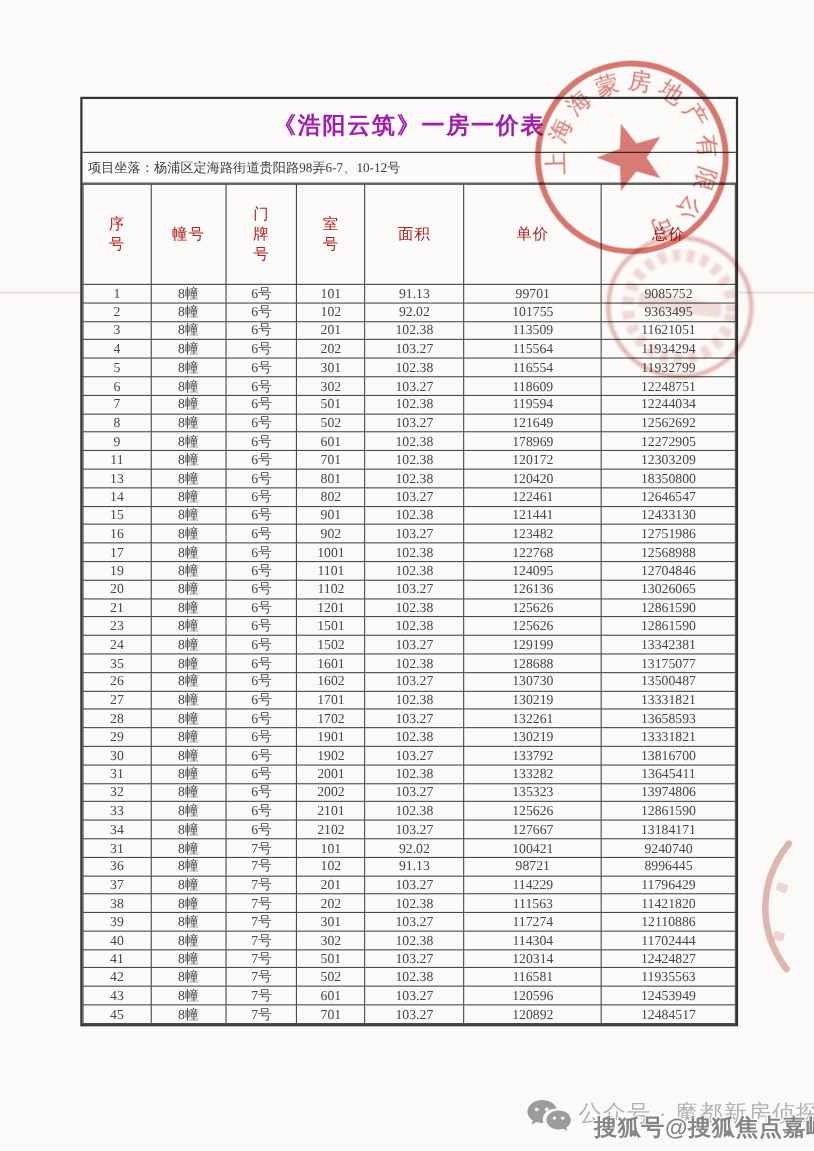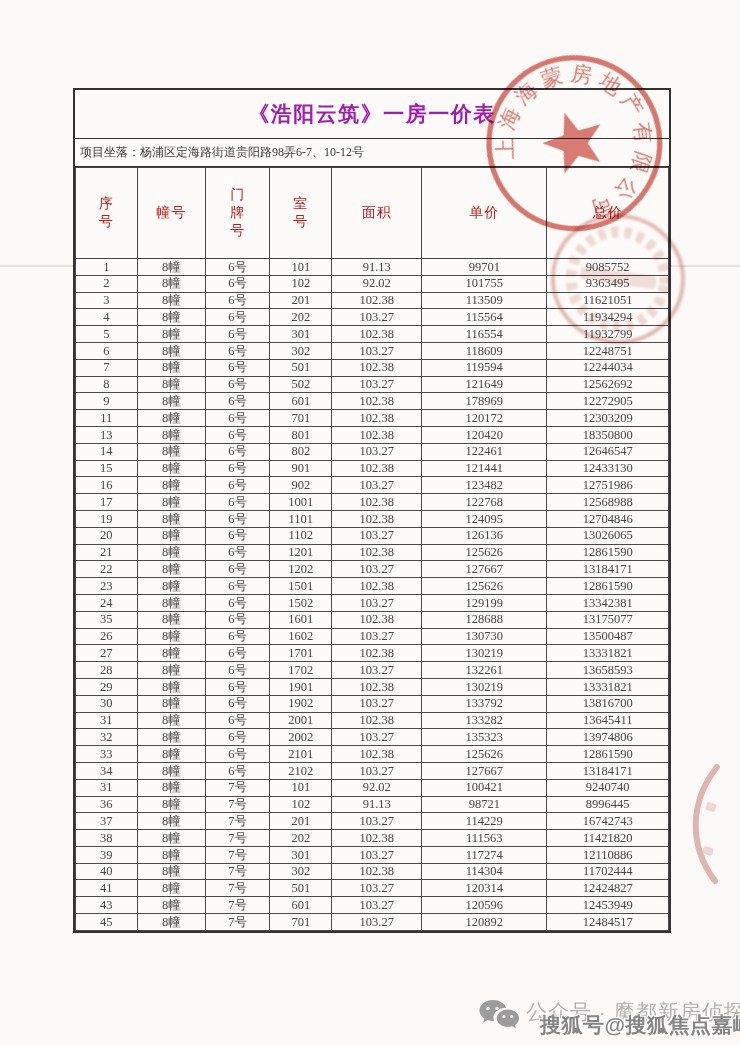--- a/index.html
+++ b/index.html
@@ -277,29 +277,20 @@
           <tr>
             <td>21</td>
             <td>8幢</td>
             <td>6号</td>
             <td>1201</td>
             <td>102.38</td>
             <td>125626</td>
             <td>12861590</td>
           </tr>
           <tr>
-            <td>22</td>
-            <td>8幢</td>
-            <td>6号</td>
-            <td>1202</td>
-            <td>103.27</td>
-            <td>127667</td>
-            <td>13184171</td>
-          </tr>
-          <tr>
             <td>23</td>
             <td>8幢</td>
             <td>6号</td>
             <td>1501</td>
             <td>102.38</td>
             <td>125626</td>
             <td>12861590</td>
           </tr>
           <tr>
             <td>24</td>
@@ -418,21 +409,21 @@
             <td>98721</td>
             <td>8996445</td>
           </tr>
           <tr>
             <td>37</td>
             <td>8幢</td>
             <td>7号</td>
             <td>201</td>
             <td>103.27</td>
             <td>114229</td>
-            <td>16742743</td>
+            <td>11796429</td>
           </tr>
           <tr>
             <td>38</td>
             <td>8幢</td>
             <td>7号</td>
             <td>202</td>
             <td>102.38</td>
             <td>111563</td>
             <td>11421820</td>
           </tr>
@@ -455,20 +446,29 @@
             <td>11702444</td>
           </tr>
           <tr>
             <td>41</td>
             <td>8幢</td>
             <td>7号</td>
             <td>501</td>
             <td>103.27</td>
             <td>120314</td>
             <td>12424827</td>
+          </tr>
+          <tr>
+            <td>42</td>
+            <td>8幢</td>
+            <td>7号</td>
+            <td>502</td>
+            <td>102.38</td>
+            <td>116581</td>
+            <td>11935563</td>
           </tr>
           <tr>
             <td>43</td>
             <td>8幢</td>
             <td>7号</td>
             <td>601</td>
             <td>103.27</td>
             <td>120596</td>
             <td>12453949</td>
           </tr>

